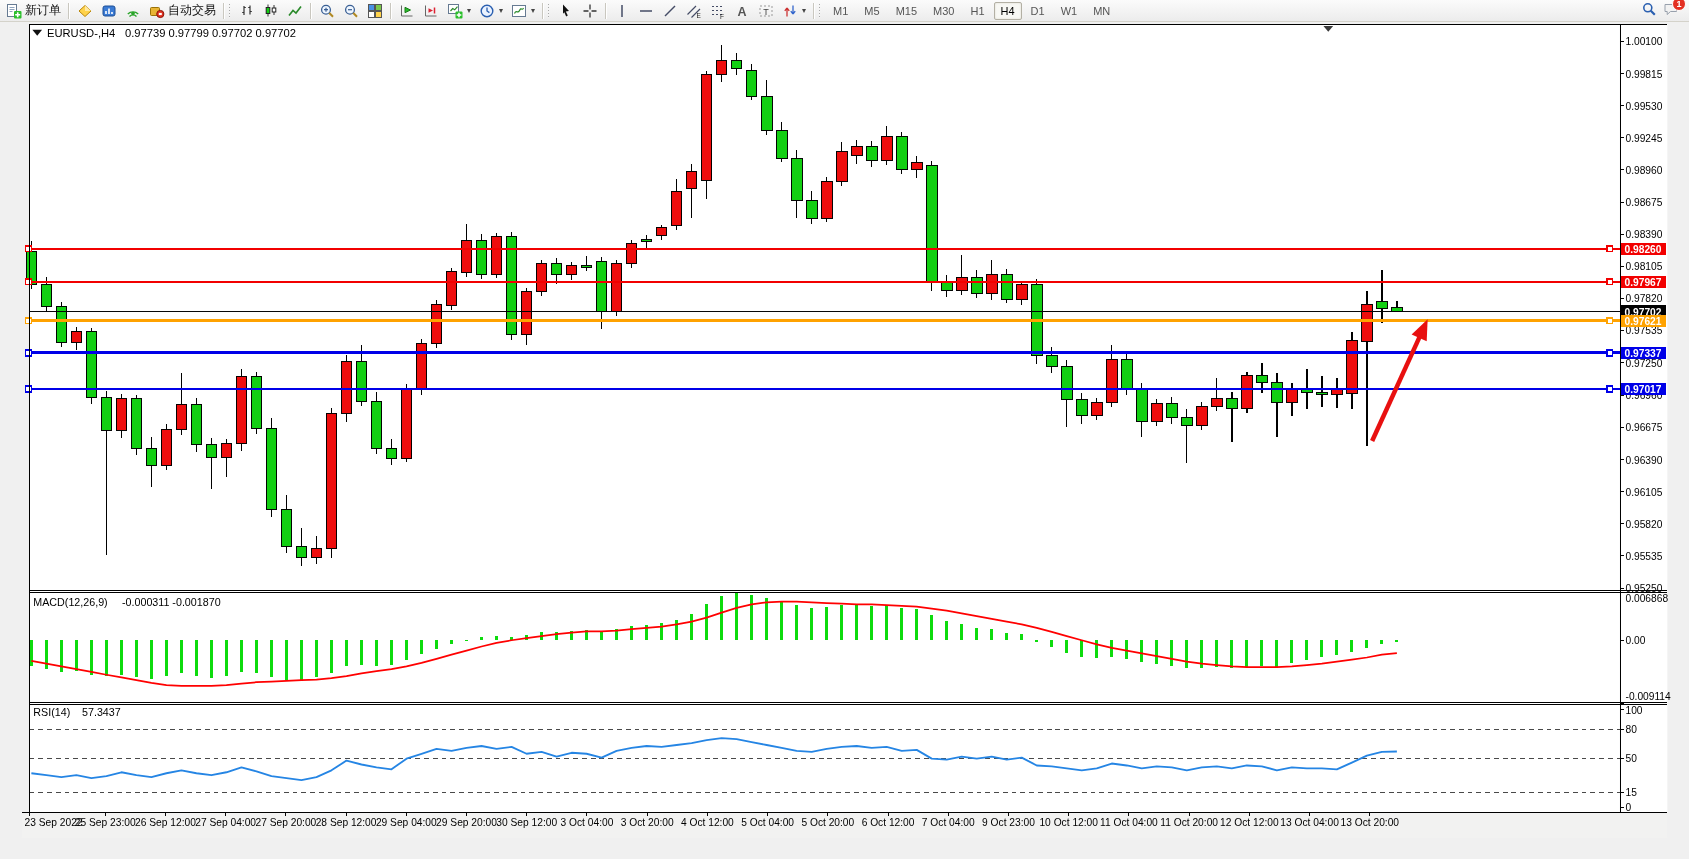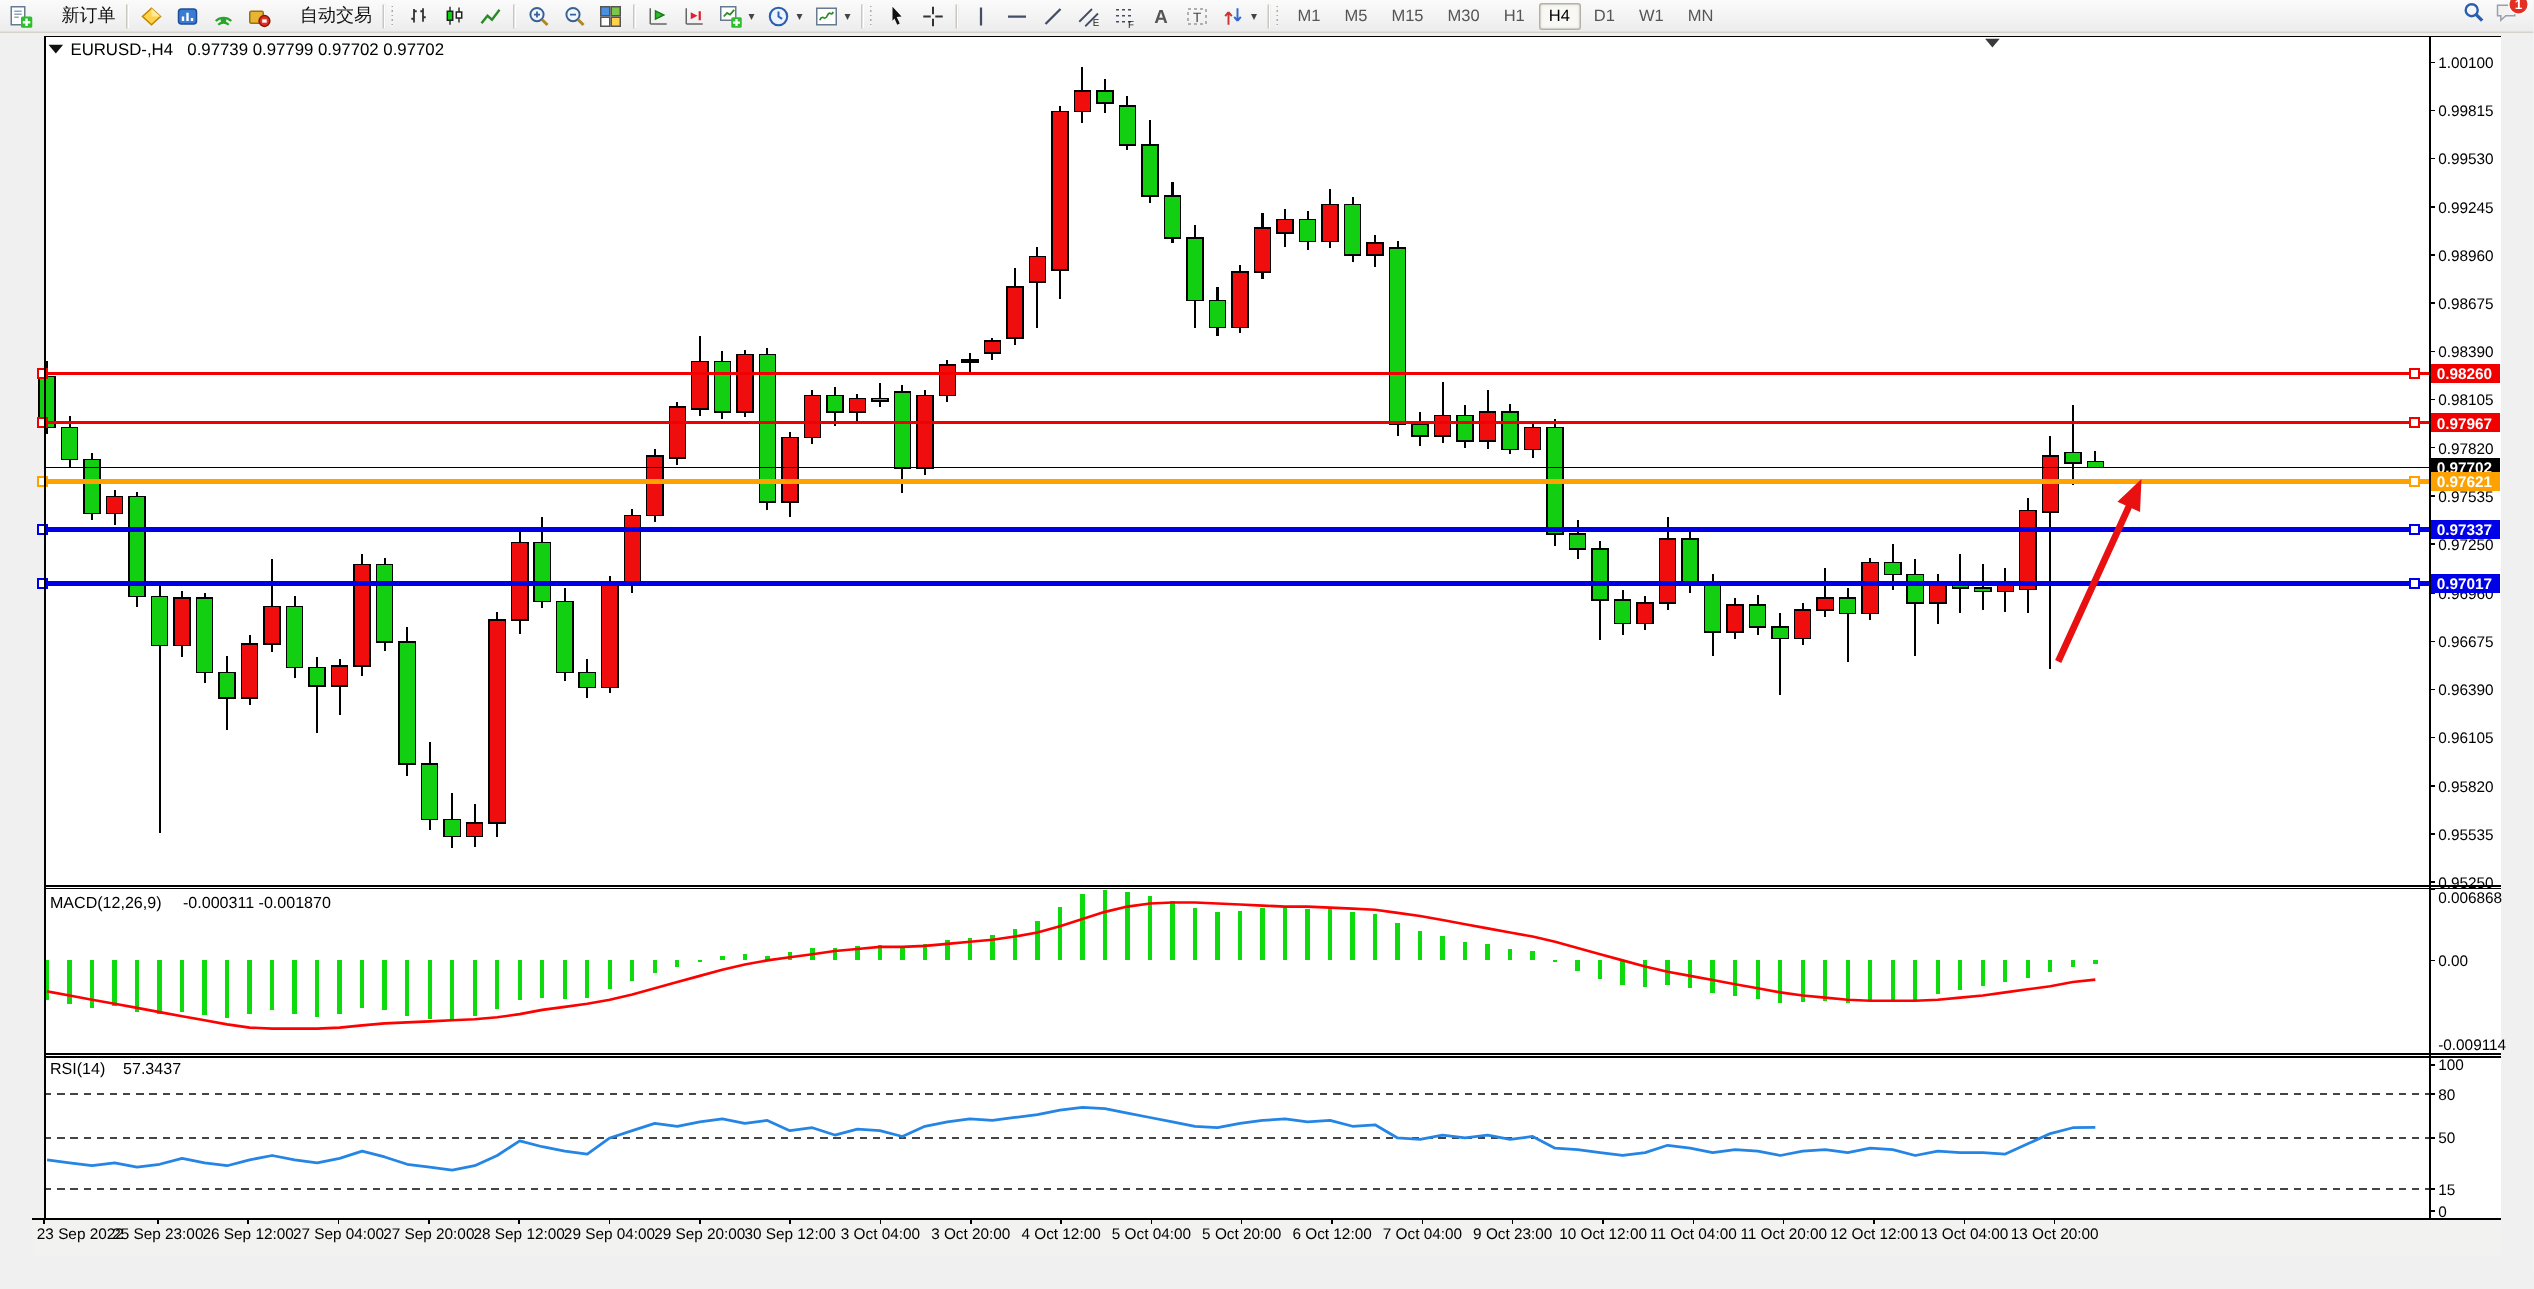--- a/index.html
+++ b/index.html
@@ -2,21 +2,21 @@
 <html><head>
 <meta charset="utf-8">
 <style>
   html,body{margin:0;padding:0;width:1689px;height:859px;overflow:hidden;
     font-family:"Liberation Sans",sans-serif;background:#f0f0f0;}
   .toolbar{height:22px;box-sizing:border-box;display:flex;align-items:center;
     background:linear-gradient(#fbfbfb,#ececec);border-bottom:1px solid #d4d2ca;padding-left:2px;}
   .tb-group{display:flex;align-items:center;height:22px;}
   .tb-btn{display:flex;align-items:center;gap:3px;padding:1px 3px;height:18px;
     border:1px solid transparent;border-radius:2px;cursor:default;}
-  .tb-label{font-size:12px;color:#111;white-space:nowrap;margin-left:16px;}
+  .tb-label{font-size:12px;color:#111;white-space:nowrap;}
   .sep{width:1px;height:16px;background:#c9c7bf;border-right:1px solid #ffffff;margin:0 3px;}
   .handle{width:3px;height:14px;margin:0 3px 0 1px;
     background-image:repeating-linear-gradient(#a9a9a9 0 1px,#f5f5f5 1px 3px);background-size:1px 100%;background-repeat:repeat-y;}
   .drop{font-size:8px;color:#444;margin-left:1px;}
   .icon{display:inline-flex;width:16px;height:16px;align-items:center;justify-content:center;}
   .tf-btn{font-size:11px;color:#555;padding:2px 6px;margin:0 1px;border:1px solid transparent;border-radius:2px;}
   .tf-btn.active{color:#000;background:#f8f8f4;border:1px solid #b3b0a4;box-shadow:inset 0 0 2px #d8d5ca;}
   .tb-right{margin-left:auto;display:flex;align-items:center;gap:6px;margin-right:10px;}
   .chat-wrap{position:relative;}
   .badge{position:absolute;top:-4px;right:-7px;background:#e33022;color:#fff;font-size:9px;font-weight:bold;

